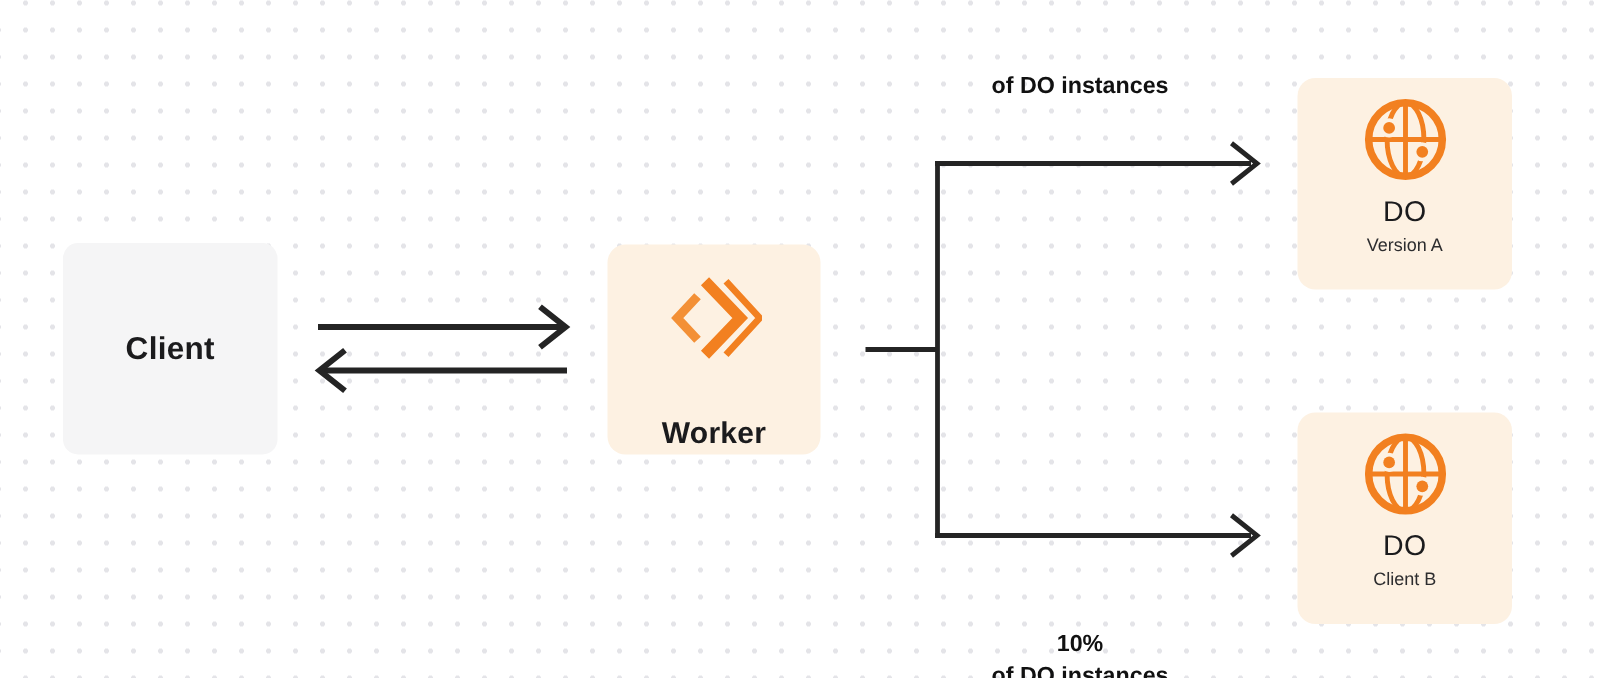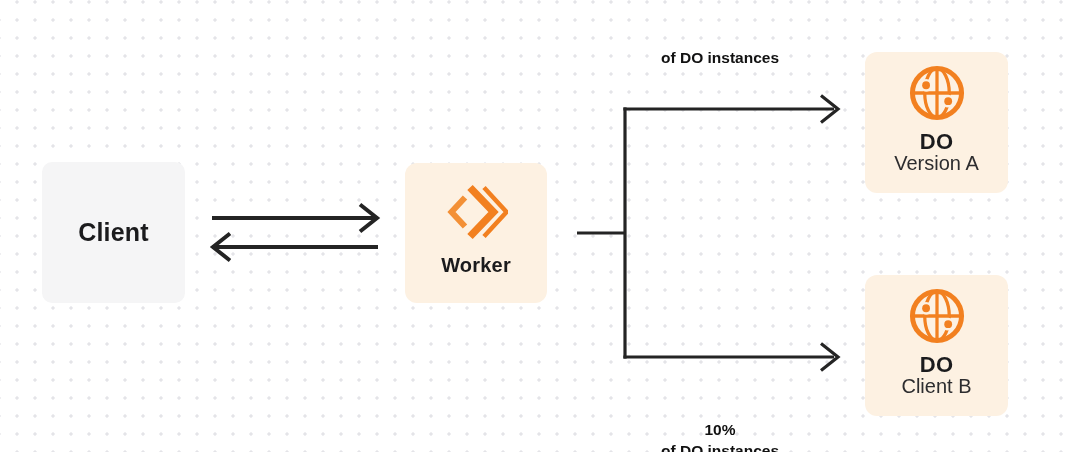--- a/index.html
+++ b/index.html
@@ -50,53 +50,54 @@
     flex-direction: column;
     align-items: center;
     justify-content: center;
   }
   .node.client {
     left: 42px; top: 162px; width: 143px; height: 141px;
     background: var(--gray-box);
     border-radius: 10px;
   }
   .node.client .node-label {
-    font-size: 25px; font-weight: bold; color: var(--text);
+    font-size: 21px; font-weight: bold; color: var(--text);
     letter-spacing: 0.2px;
   }
 
   .node.worker {
     left: 405px; top: 163px; width: 142px; height: 140px;
     background: var(--cream);
     border-radius: 12px;
     justify-content: flex-start;
     padding-top: 20px;
+    gap: 24px;
   }
   .node.worker .node-label {
     font-size: 20px; font-weight: bold; color: var(--text);
     margin-top: 13px;
     letter-spacing: 0.2px;
   }
 
   .node.do {
     width: 143px; height: 141px;
     background: var(--cream);
     border-radius: 12px;
     justify-content: flex-start;
     padding-top: 11px;
   }
   .node.do-a { left: 865px; top: 52px; }
   .node.do-b { left: 865px; top: 275px; }
   .do-title {
-    font-size: 22px; font-weight: bold; color: var(--text);
+    font-size: 19px; font-weight: normal; color: var(--text);
     margin-top: 8px; line-height: 22px;
     letter-spacing: 0.3px;
   }
   .do-subtitle {
-    font-size: 20px; color: var(--text-secondary);
+    font-size: 12px; color: var(--text-secondary);
     line-height: 21px;
   }
 
   .edge-label {
     position: absolute;
     width: 220px;
     text-align: center;
     font-size: 15.5px;
     font-weight: bold;
     color: #111111;

